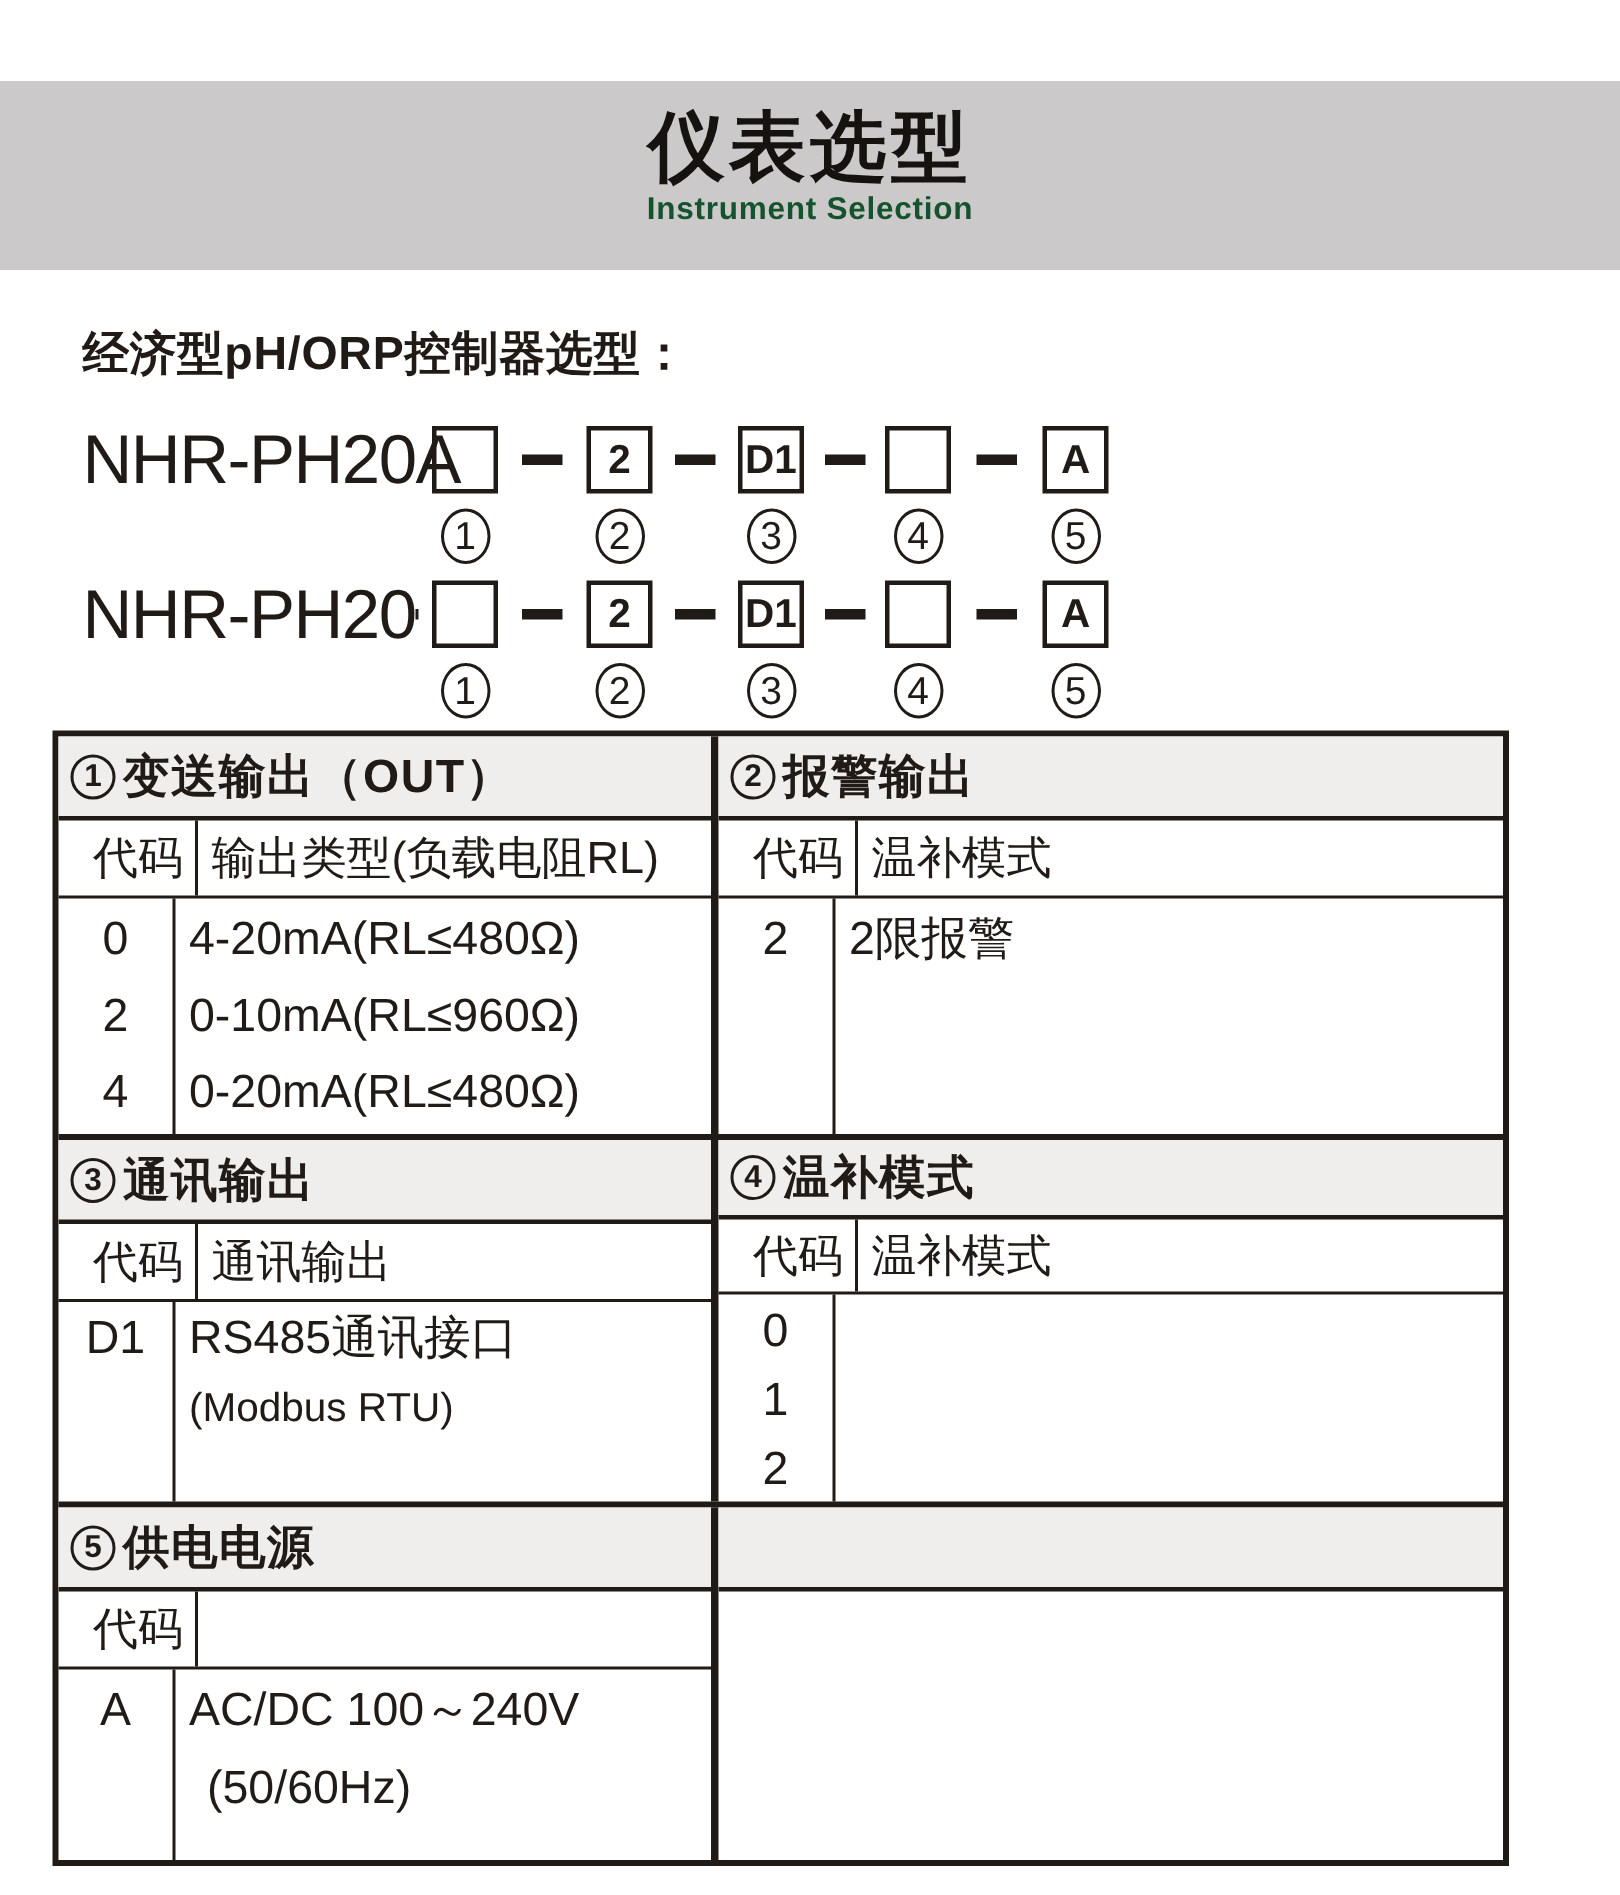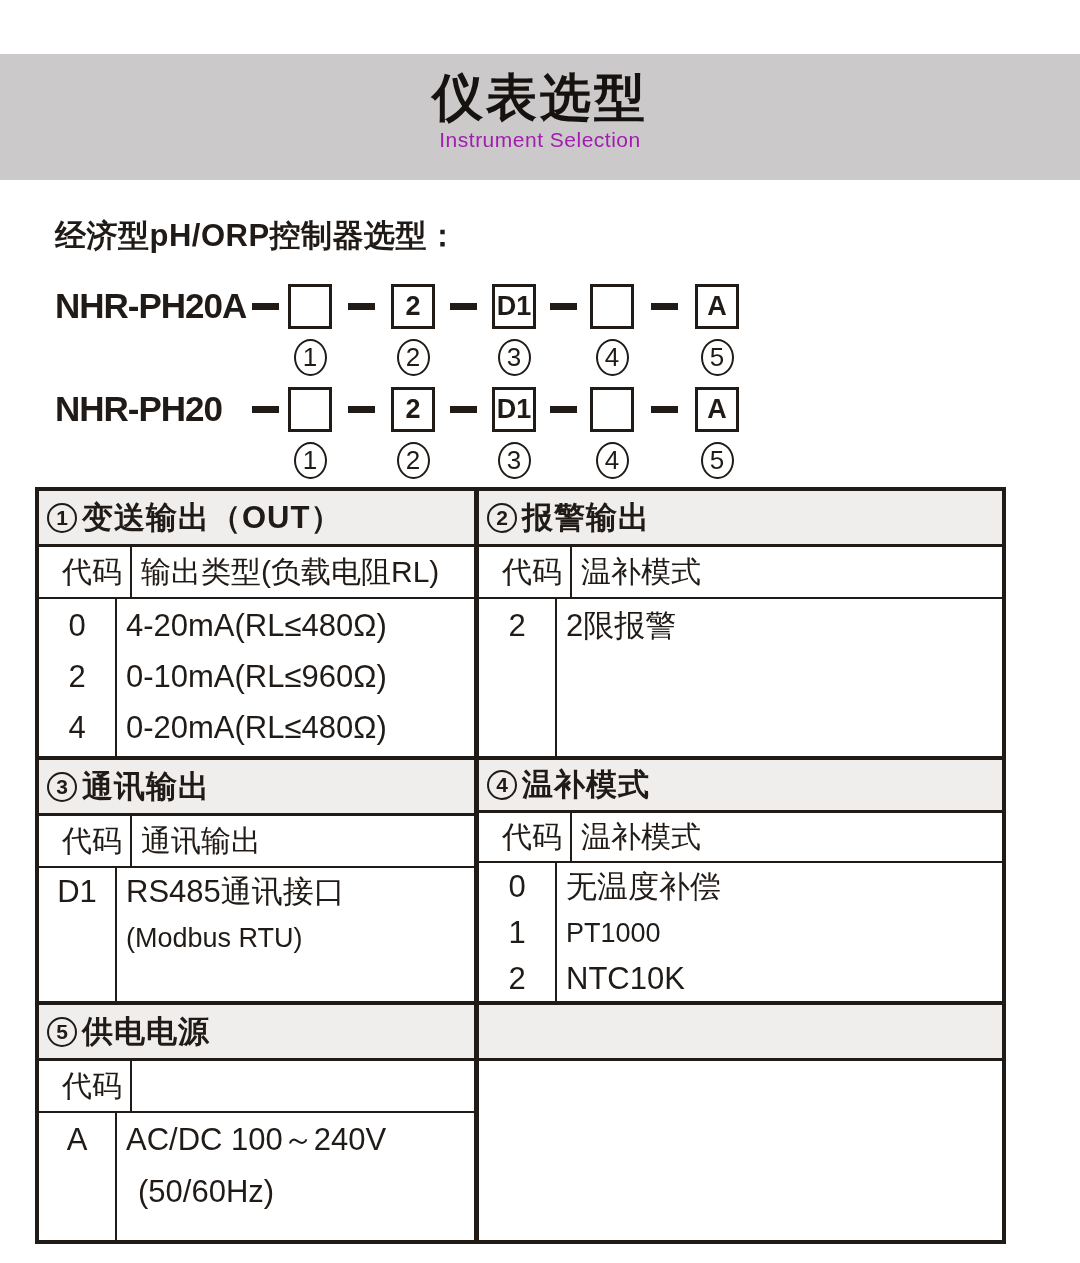--- a/index.html
+++ b/index.html
@@ -10,38 +10,38 @@
 
   
   .banner {
     position:absolute; left:0; top:22px; width:1080px; height:126px;
     background:#cbc9c9; text-align:center;
   }
   .banner-title {
     padding-top:16px; font-size:51px; font-weight:600; letter-spacing:3px; color:#161210;
     line-height:1.1;
   }
-  .banner-subtitle { margin-top:2px; font-size:21px; font-weight:400; color:#a21caf; letter-spacing:0.5px; }
+  .banner-subtitle { margin-top:2px; font-size:21px; font-weight:700; color:#14532d; letter-spacing:0.5px; }
 
   
   .intro {
     position:absolute; left:55px; top:183px; margin:0;
     font-size:31px; font-weight:700; letter-spacing:0.5px;
   }
 
   
   .models { position:absolute; left:55px; top:251px; }
   .mgrid {
     display:grid;
     grid-template-columns:233px 44px 59px 44px 57px 44px 54px 44px 61px 44px;
     align-items:center;
   }
   .model-row { height:46px; }
   .label-cell { display:flex; align-items:center; justify-content:space-between; padding-right:9px; height:46px; }
-  .model-name { font-size:35px; font-weight:700; letter-spacing:-1px; white-space:nowrap; }
+  .model-name { font-size:46px; font-weight:400; letter-spacing:-1px; white-space:nowrap; }
   .dash { width:27px; height:7px; background:#211b17; }
   .dash.mid { margin:0 auto; }
   .slot {
     width:44px; height:45px; border:3px solid #211b17; box-sizing:border-box;
     display:flex; align-items:center; justify-content:center;
     font-size:27px; font-weight:600;
   }
   .circle-row { height:38px; margin:9px 0 10px 0; }
   .circ-big {
     width:33px; height:37px; border:2px solid #211b17; border-radius:50%;
@@ -239,25 +239,20 @@
         <div class="colrow">
           <div class="code-h">代码</div>
           <div class="val-h">温补模式</div>
         </div>
         <div class="tbody">
           <div class="code-col">
             <div class="cl">0</div>
             <div class="cl">1</div>
             <div class="cl">2</div>
           </div>
-          <div class="val-col">
-            <div class="vl">无温度补偿</div>
-            <div class="vl">PT1000</div>
-            <div class="vl">NTC10K</div>
-          </div>
         </div>
       </div>
     </section>
 
     <section class="trow s3">
       <div class="half left">
         <div class="sec-header">
           <span class="circ-sm">5</span>
           <span>供电电源</span>
         </div>

